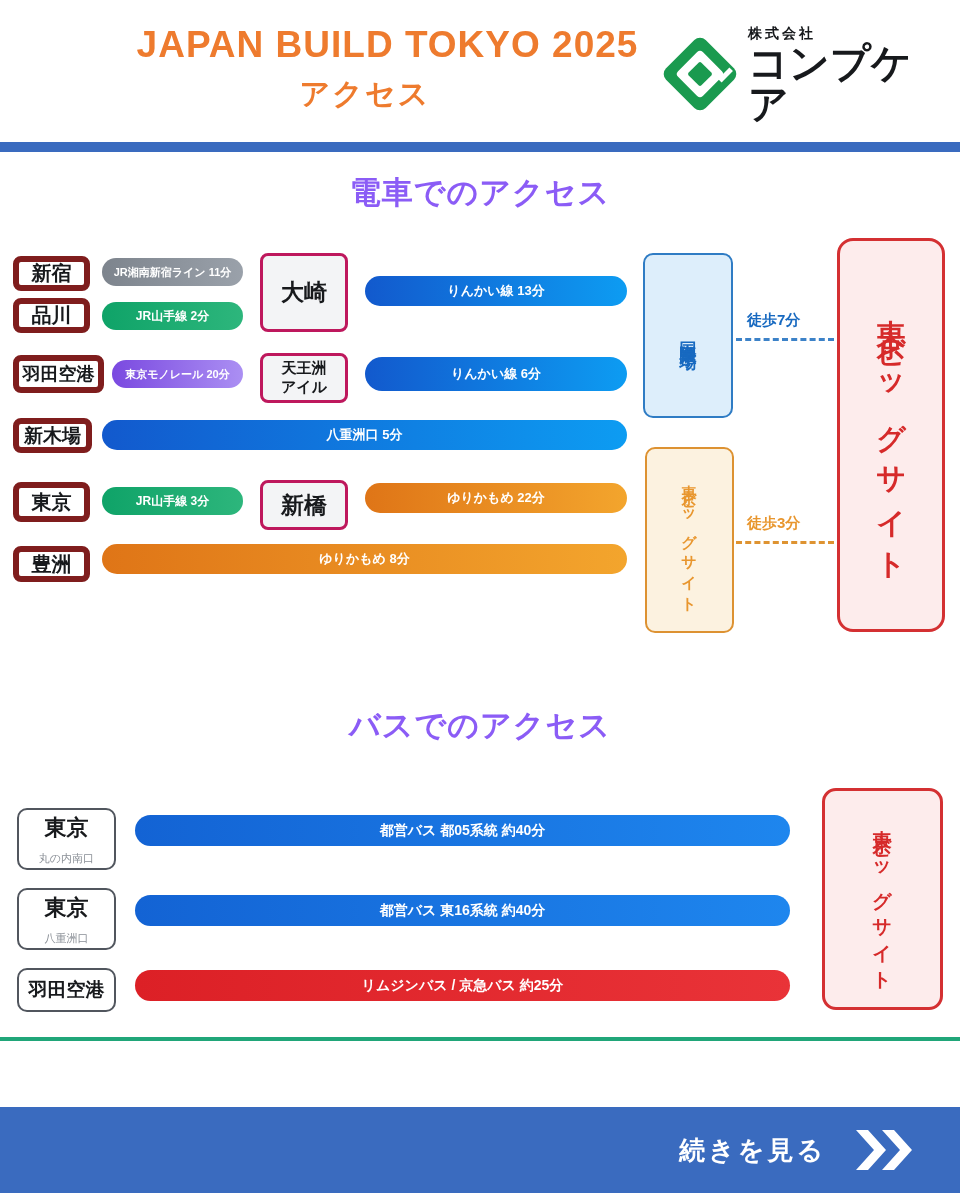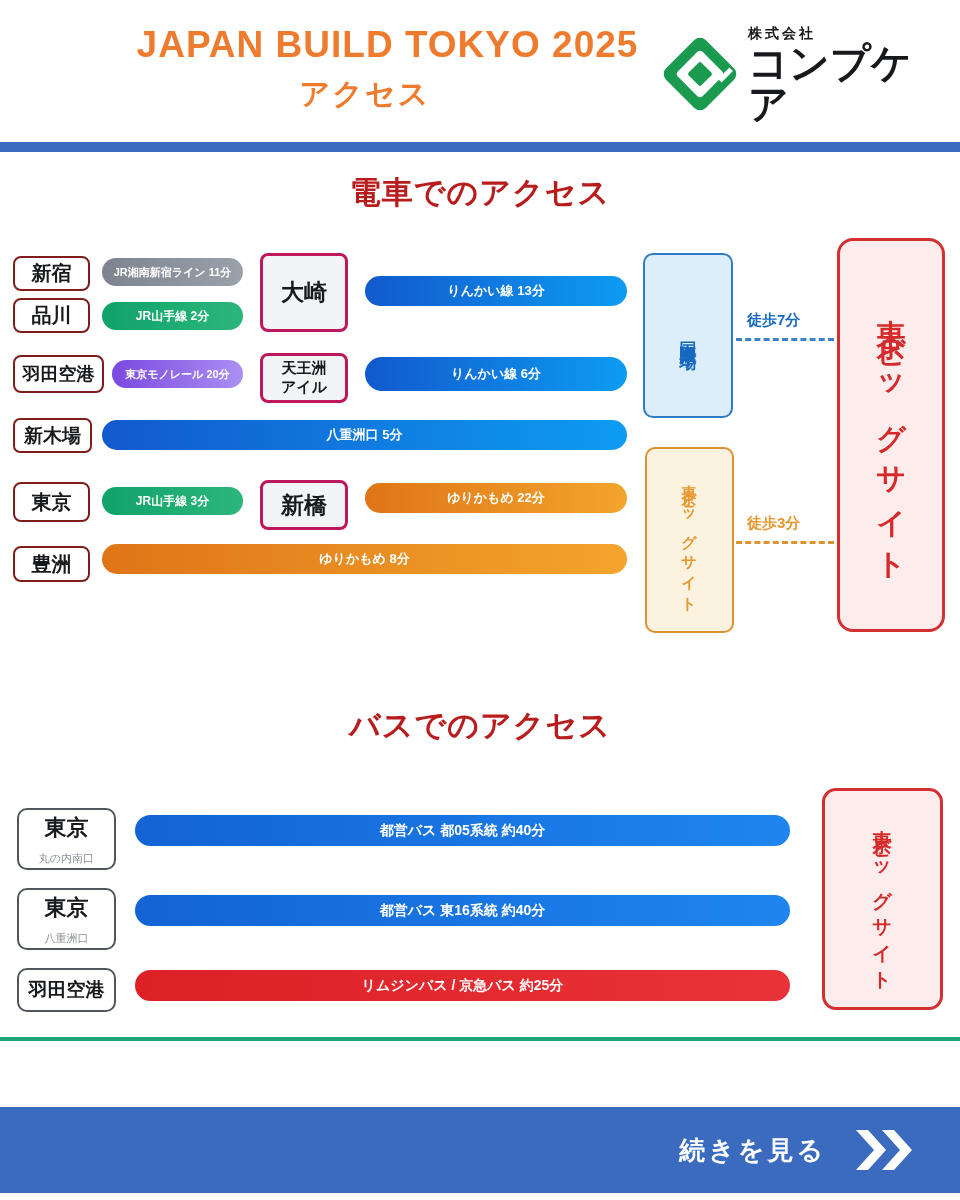--- a/index.html
+++ b/index.html
@@ -16,23 +16,23 @@
   .mark .d{position:absolute;left:50%;top:50%;}
   .d-outer{width:56px;height:56px;background:#1a9a4f;border-radius:8px;transform:translate(-50%,-50%) rotate(45deg);}
   .d-inner{width:35px;height:35px;background:#ffffff;border-radius:4px;transform:translate(-50%,-50%) rotate(45deg);}
   .d-core{width:18px;height:18px;background:#1a9a4f;border-radius:2px;transform:translate(-50%,-50%) rotate(45deg);}
   .d-notch{position:absolute;left:63px;top:33px;width:5px;height:16px;background:#ffffff;transform:rotate(45deg);}
   .logo-txt{margin-left:8px;line-height:1;}
   .logo-prefix{font-size:14px;color:#17191c;letter-spacing:3px;font-weight:700;}
   .logo-name{font-size:40px;color:#17191c;font-weight:900;letter-spacing:0;margin-top:3px;transform:scaleY(1.02);}
   .divider{position:absolute;left:0;top:142px;width:960px;height:10px;background:#3a6bbf;}
   
-  .sec-title{position:absolute;left:0;width:960px;text-align:center;font-weight:900;color:#b91c1c;font-size:31px;letter-spacing:1px;}
+  .sec-title{position:absolute;left:0;width:960px;text-align:center;font-weight:900;color:#8b5cf6;font-size:31px;letter-spacing:1px;}
   
-  .st-box{position:absolute;background:#fff;border:2px solid #7f1d1d;border-radius:8px;color:#17191c;
+  .st-box{position:absolute;background:#fff;border:6px solid #7f1d1d;border-radius:8px;color:#17191c;
           font-weight:800;display:flex;align-items:center;justify-content:center;box-sizing:border-box;}
   .pill{position:absolute;border-radius:999px;color:#fff;font-weight:700;display:flex;align-items:center;
         justify-content:center;white-space:nowrap;box-sizing:border-box;}
   .g-gray{background:linear-gradient(90deg,#7d848d,#9aa1aa);}
   .g-green{background:linear-gradient(90deg,#0fa368,#2db67c);}
   .g-purple{background:linear-gradient(90deg,#7a49e0,#ab8ff3);}
   .g-blue{background:linear-gradient(90deg,#1259cd,#0d9cf2);}
   .g-orange{background:linear-gradient(90deg,#df7517,#f3a52d);}
   .g-busblue{background:linear-gradient(90deg,#1363d4,#1e86ee);}
   .g-busred{background:linear-gradient(90deg,#dc2026,#e93338);}
@@ -85,21 +85,21 @@
     </div>
   </div>
 
   <div class="divider"></div>
 
   <div class="sec-title" style="top:172px;">電車でのアクセス</div>
 
   <div class="st-box" style="left:13px;top:256px;width:77px;height:35px;font-size:20px;">新宿</div>
   <div class="st-box" style="left:13px;top:298px;width:77px;height:35px;font-size:20px;">品川</div>
   <div class="st-box" style="left:13px;top:355px;width:91px;height:38px;font-size:18px;">羽田空港</div>
-  <div class="st-box" style="left:13px;top:418px;width:79px;height:35px;font-size:19px;border-radius:7px;">新木場</div>
+  <div class="st-box" style="left:13px;top:418px;width:79px;height:35px;font-size:19px;">新木場</div>
   <div class="st-box" style="left:13px;top:482px;width:77px;height:40px;font-size:20px;">東京</div>
   <div class="st-box" style="left:13px;top:546px;width:77px;height:36px;font-size:20px;">豊洲</div>
 
   <div class="pill g-gray" style="left:102px;top:258px;width:141px;height:28px;font-size:11px;">JR湘南新宿ライン 11分</div>
   <div class="pill g-green" style="left:102px;top:302px;width:141px;height:28px;font-size:12px;">JR山手線 2分</div>
   <div class="pill g-purple" style="left:112px;top:360px;width:131px;height:28px;font-size:11px;">東京モノレール 20分</div>
   <div class="pill g-green" style="left:102px;top:487px;width:141px;height:28px;font-size:12px;">JR山手線 3分</div>
 
   <div class="tr-box" style="left:260px;top:253px;width:88px;height:79px;font-size:23px;">大崎</div>
   <div class="tr-box" style="left:260px;top:353px;width:88px;height:50px;font-size:15px;line-height:1.25;">

